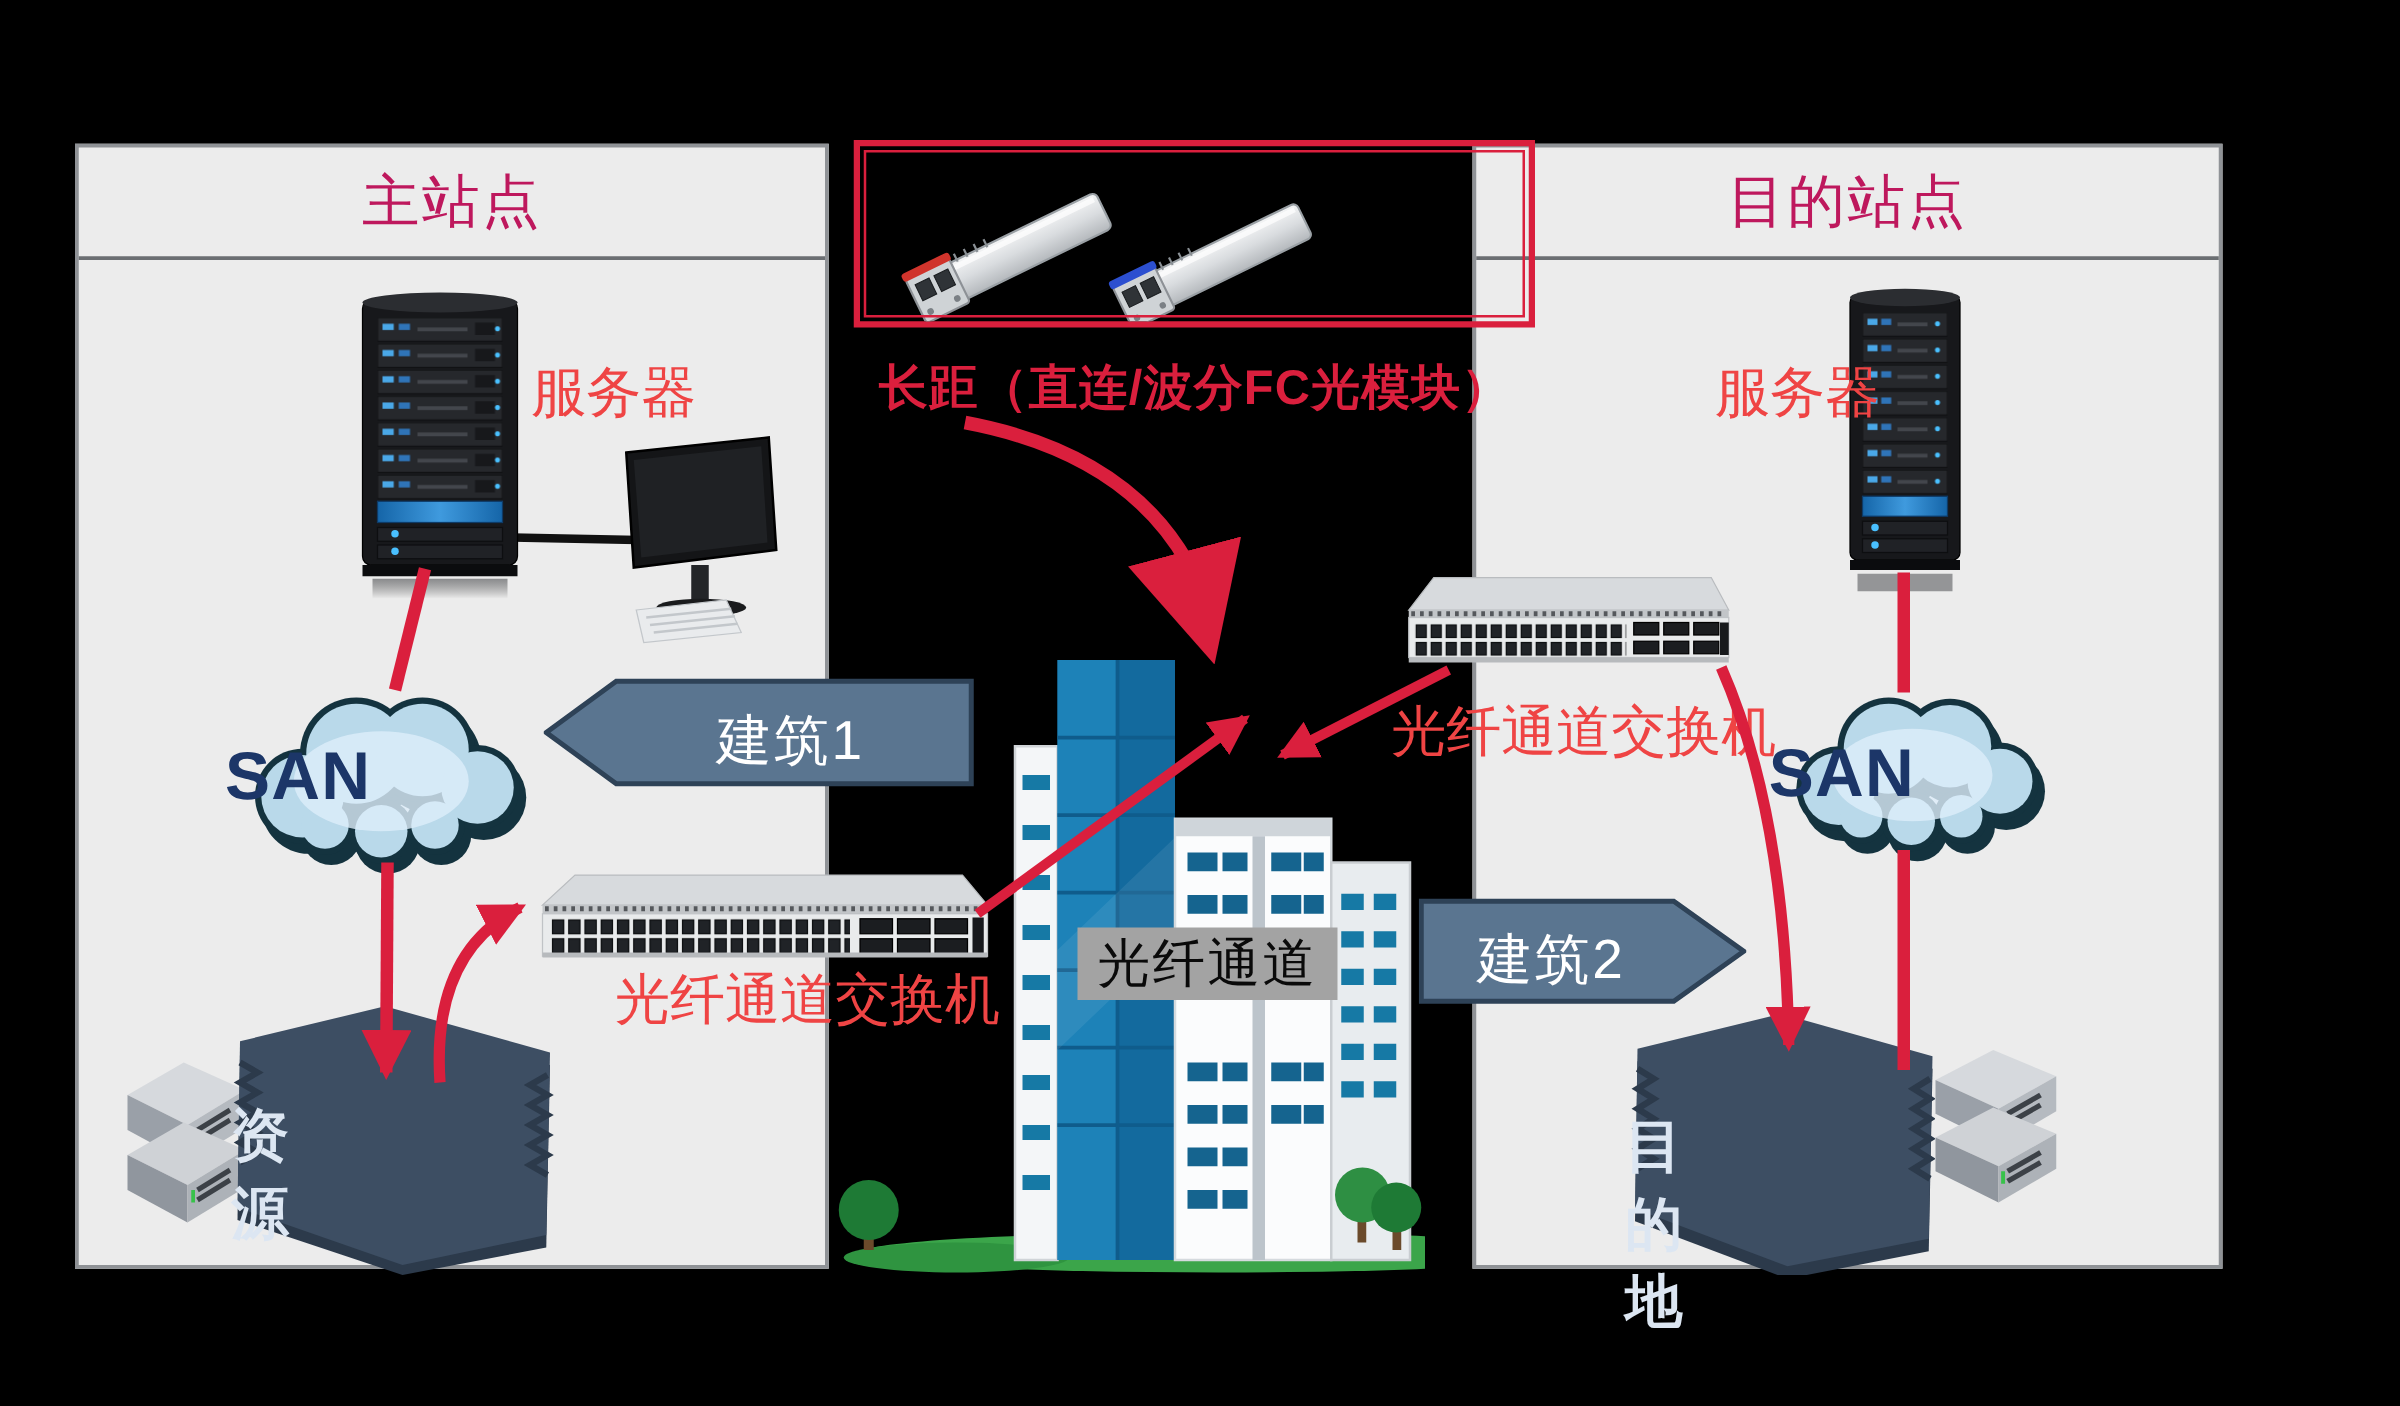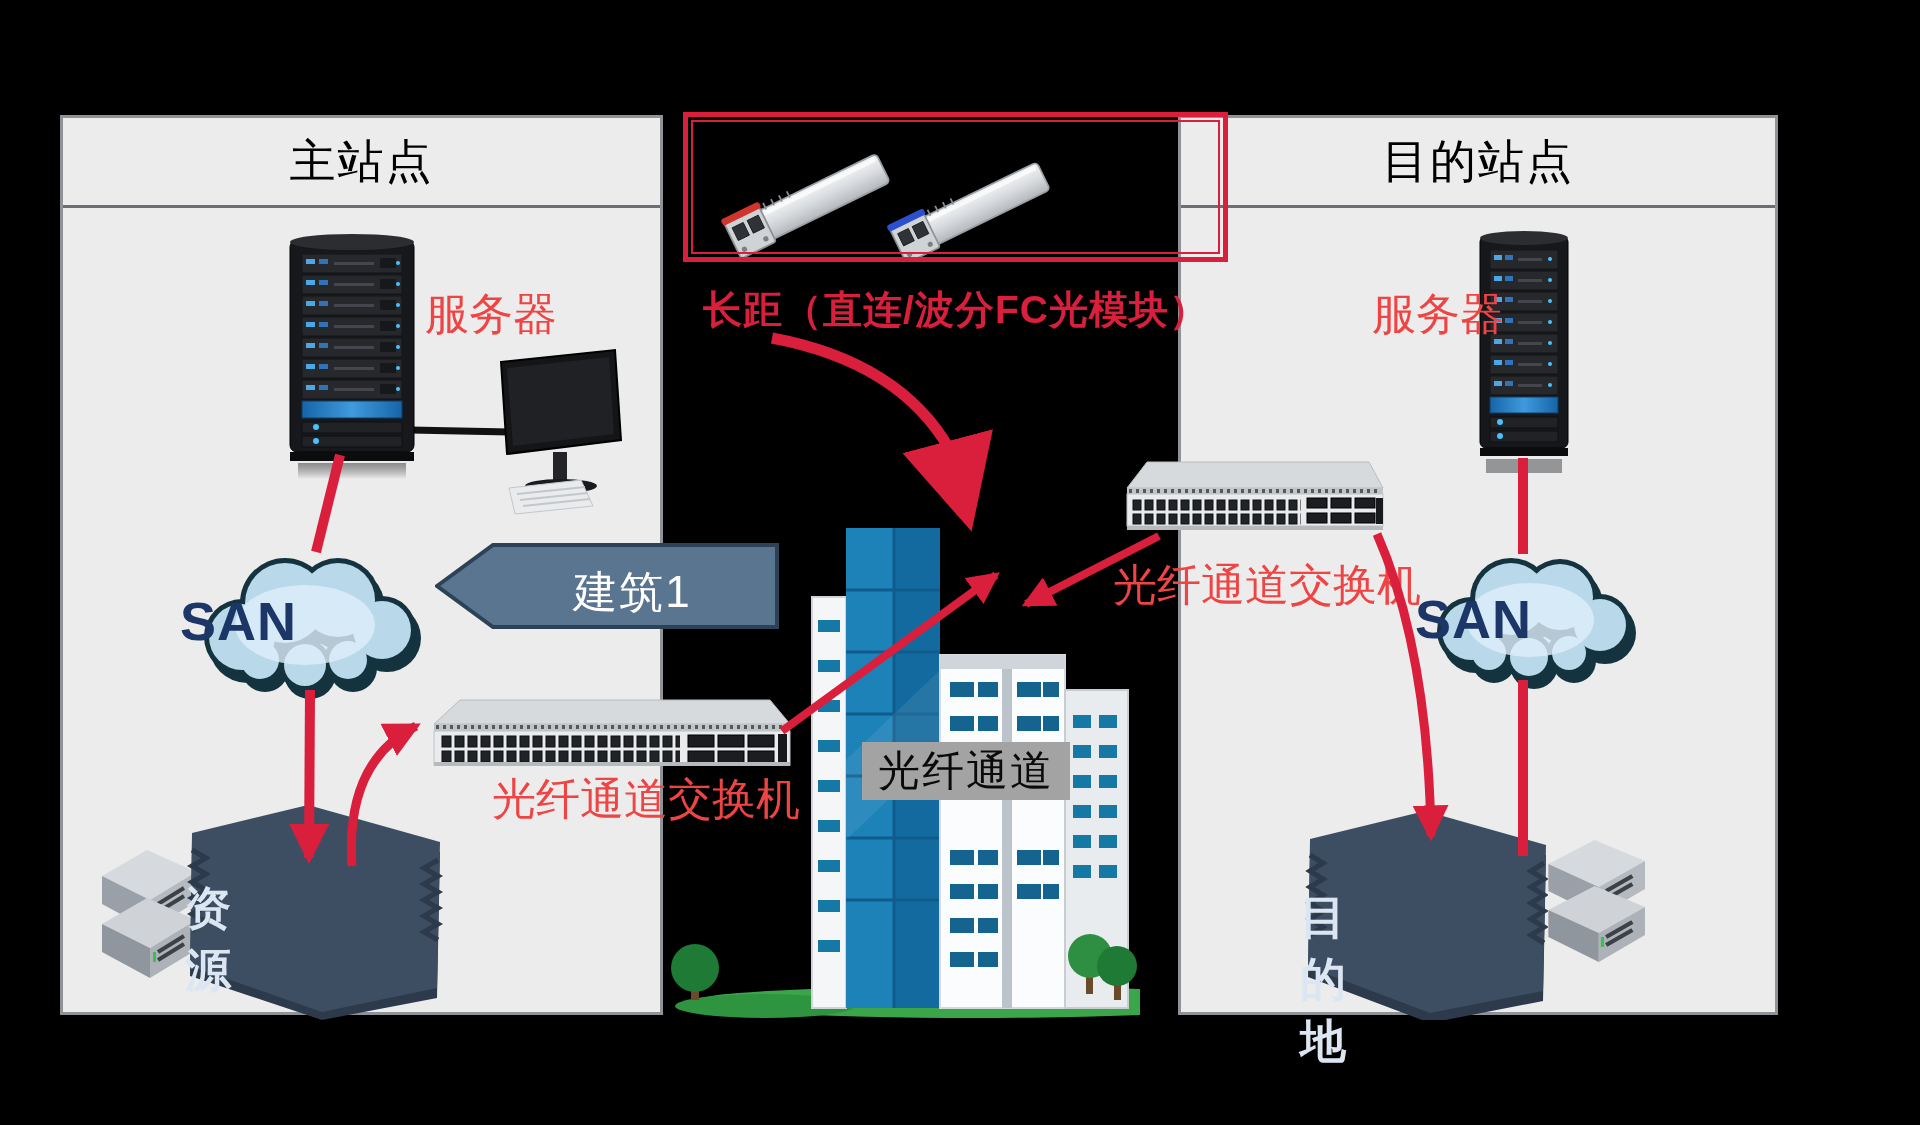--- a/index.html
+++ b/index.html
@@ -8,21 +8,21 @@
     --cloud_fill:#b9d9ea; --cloud_outline:#14333f; --hex_fill:#3d4e63;
     --hex_text:#dce6f2; --building_blue:#1d82b8; --window_blue:#1679a5;
   }
   *{box-sizing:border-box;margin:0;padding:0}
   html,body{width:1920px;height:1125px;background:#000;overflow:hidden;
     font-family:"Liberation Sans","DejaVu Sans",sans-serif}
   #stage{position:relative;width:1920px;height:1125px;background:#000}
   .panel{position:absolute;top:115px;width:603px;height:900px;
     background:var(--panel_bg);border:3px solid var(--panel_border);z-index:1}
   .panel-header{height:90px;border-bottom:3px solid #6b6e72;display:flex;
-    align-items:center;justify-content:center;font-size:46px;color:#000000;letter-spacing:2px}
+    align-items:center;justify-content:center;font-size:46px;color:#be185d;letter-spacing:2px}
   .abs{position:absolute}
   .device{z-index:4}
   .hexwrap{z-index:5}
   .lbl{position:absolute;color:#ef4444;white-space:nowrap;z-index:5}
   .hex-text{position:absolute;width:100%;text-align:center;color:var(--hex_text);
     font-weight:bold;font-size:46px;letter-spacing:3px;z-index:2}
   .san-text{position:absolute;width:100%;text-align:center;color:var(--san_text);
     font-weight:bold;font-size:54px;letter-spacing:1px;z-index:2}
   .tag{position:absolute;z-index:5}
   .tag .tag-label{position:absolute;width:100%;text-align:center;color:#fff;
@@ -424,20 +424,26 @@
         <rect x="182" y="55" width="20" height="10"></rect>
           <rect x="206" y="55" width="20" height="10"></rect>
           <rect x="230" y="55" width="20" height="10"></rect>
       </g>
       <rect x="251" y="40" width="7" height="26" fill="#17191c"></rect>
       <rect x="2" y="68" width="256" height="4" fill="#b7babd"></rect>
     </svg>
   </div>
   <div class="lbl" style="left:1113px;top:556px;font-size:44px">光纤通道交换机</div>
 
+  <div class="tag" style="left:1135px;top:718px;width:262px;height:86px">
+    <svg width="262" height="86" viewBox="0 0 262 86">
+      <polygon points="2,3 204,3 260,43 204,83 2,83" fill="var(--tag_fill)" stroke="var(--tag_border)" stroke-width="4"></polygon>
+    </svg>
+    <div class="tag-label" style="top:20px;padding-right:50px">建筑2</div>
+  </div>
 
   <div class="abs device" style="left:1540px;top:828px">
     <svg width="160" height="142" viewBox="0 0 160 142">
       <g transform="scale(1.05,1)">
         <polygon points="8,36 52,12 100,33 56,59" fill="#d6d9dd"></polygon>
         <polygon points="8,36 56,59 56,88 8,63" fill="#9aa0a8"></polygon>
         <polygon points="56,59 100,33 100,61 56,88" fill="#b5bac0"></polygon>
         <g stroke="#3c4147" stroke-width="4">
             <line x1="63" y1="63" x2="88" y2="48"></line>
             <line x1="63" y1="71" x2="88" y2="56"></line>

